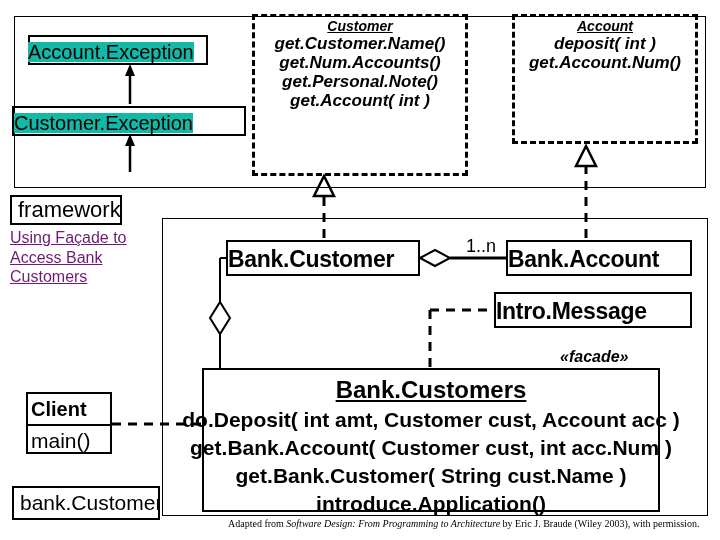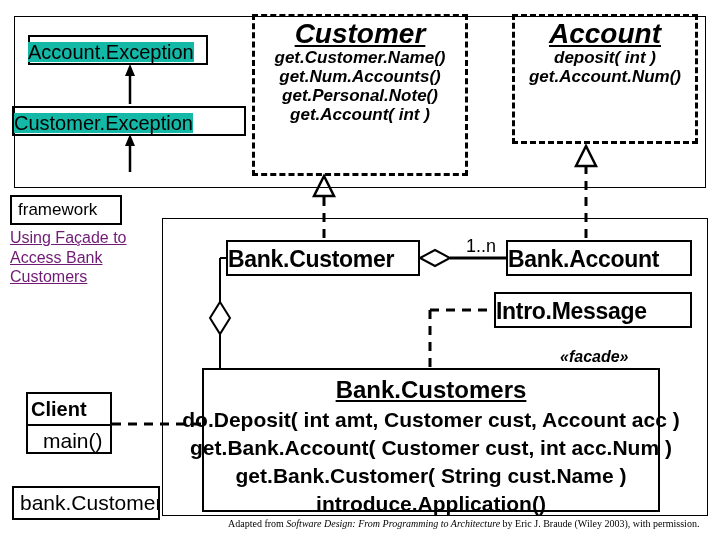--- a/index.html
+++ b/index.html
@@ -47,21 +47,21 @@
   
   .iface {
     position: absolute;
     box-sizing: border-box;
     border: 3px dashed #000;
     text-align: center;
     font-style: italic;
     font-weight: bold;
   }
   .iface-title {
-    font-size: 28px;
+    font-size: 14px;
     text-decoration: underline;
     line-height: 1.05;
     margin-top: 2px;
   }
   .iface-method {
     font-size: 17px;
     line-height: 1.12;
     white-space: nowrap;
   }
   #iface-customer { left: 252px; top: 14px; width: 216px; height: 162px; }
@@ -69,21 +69,21 @@
 
   
   #frame-outer { left: 14px; top: 16px; width: 692px; height: 172px; }
   #frame-inner { left: 162px; top: 218px; width: 546px; height: 298px; }
 
   
   #framework-tab {
     left: 10px; top: 195px; width: 112px; height: 30px;
     border: 2px solid #000;
     background: #fff;
-    font-size: 17px;
+    font-size: 22px;
     justify-content: flex-start;
     padding-left: 6px;
     text-align: right;
   }
   #framework-link {
     position: absolute;
     left: 10px; top: 228px;
     width: 130px;
     font-size: 16px;
     line-height: 1.22;
@@ -109,21 +109,21 @@
   #client-box { left: 26px; top: 392px; width: 86px; height: 62px; display:block; }
   #client-title {
     position: absolute; left: 0; top: 0; width: 100%; height: 30px;
     display: flex; align-items: center; justify-content: flex-start;
     font-size: 20px; font-weight: bold; padding-left: 3px; box-sizing: border-box;
   }
   #client-divider { position: absolute; left: 0; top: 30px; width: 100%; height: 2px; background: #000; }
   #client-main {
     position: absolute; left: 0; top: 32px; width: 100%; height: 30px;
     display: flex; align-items: center; justify-content: flex-start;
-    font-size: 21px; padding-left: 15px; box-sizing: border-box;
+    font-size: 21px; padding-left: 3px; box-sizing: border-box;
   }
 
   
   #bank-customers-var {
     left: 12px; top: 486px; width: 148px; height: 34px;
     justify-content: flex-start; padding-left: 6px;
     font-size: 21px; overflow: hidden;
   }
 
   

